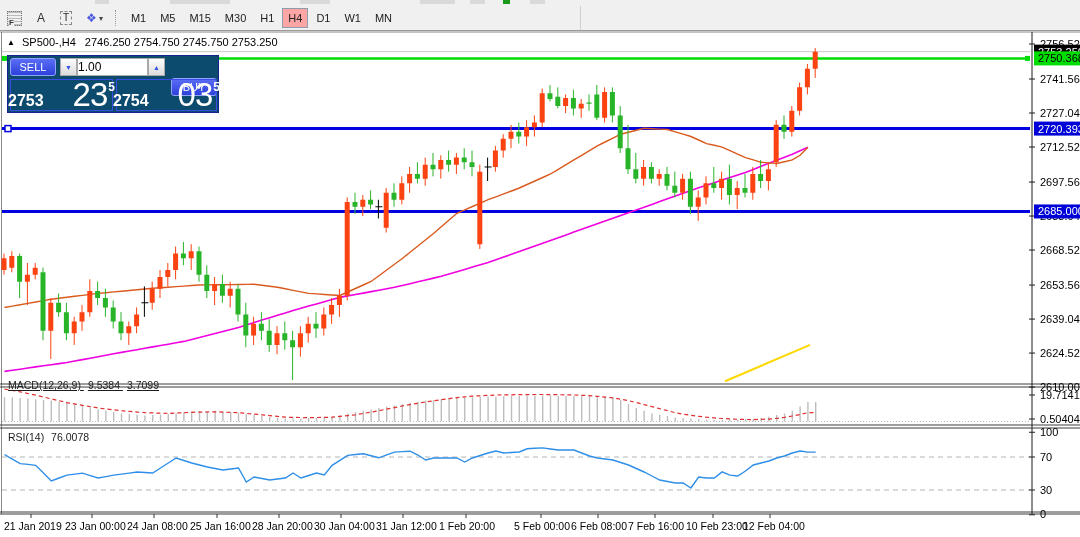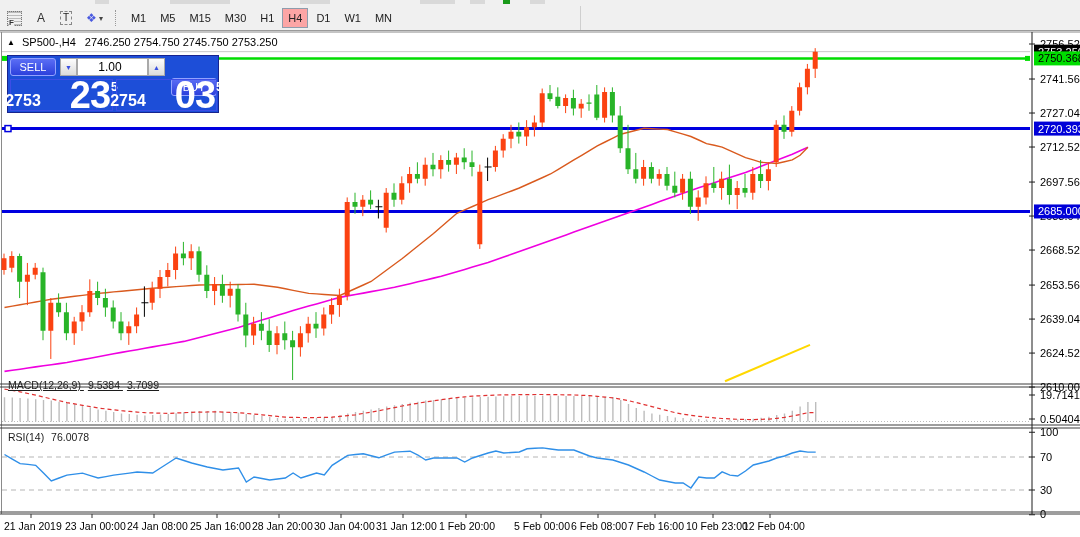--- a/index.html
+++ b/index.html
@@ -24,40 +24,40 @@
   .t-box{border:1px dashed #888;padding:0 2px;font-size:10px;line-height:12px;color:#222;}
   .diamond{font-size:12px;color:#4a5ae0;line-height:12px;}
   .caret{font-size:8px;color:#444;margin-left:2px;}
   
   .chart-title{position:absolute;left:7px;top:36px;font-size:11px;color:#000;z-index:5;white-space:nowrap;}
   .chart-title .tri{font-size:8px;vertical-align:1px;margin-right:4px;}
   .ind-label{position:absolute;left:8px;font-size:10.5px;color:#1c1c1c;z-index:5;white-space:nowrap;}
   #macd-label{top:379px;text-decoration:underline;}
   #rsi-label{top:431px;}
   
-  .quote{position:absolute;left:7px;top:55px;width:212px;height:58px;background:#1d4ed8;
+  .quote{position:absolute;left:7px;top:55px;width:212px;height:58px;background:#0c4a6e;
          border:1px solid #17238f;z-index:6;box-sizing:border-box;}
   .q-btn{position:absolute;top:2px;height:18px;background:linear-gradient(#5b6ef5,#2c40dc);
          border:1px solid #93a2ff;border-radius:3px;color:#fff;font-size:11px;
          display:flex;align-items:center;justify-content:center;cursor:default;box-sizing:border-box;}
   #sell-btn{left:2px;width:46px;}
   #buy-btn{left:163px;width:46px;margin-top:20px;}
   .spin-btn{position:absolute;top:2px;width:17px;height:18px;background:linear-gradient(#fdfdfd,#dcdcdc);
             border:1px solid #a9a9a9;box-sizing:border-box;display:flex;align-items:center;justify-content:center;
             font-size:7px;color:#3a50e0;}
   #vol-down{left:52px;}
   #vol-up{left:140px;}
   .vol-field{position:absolute;left:69px;top:2px;width:71px;height:18px;background:#fff;border:1px solid #a9a9a9;
-             box-sizing:border-box;font-size:12px;color:#000;text-align:center;padding-right:5px;line-height:16px;}
+             box-sizing:border-box;font-size:12px;color:#000;text-align:left;padding-right:5px;line-height:16px;}
   .q-price{position:absolute;top:23px;height:32px;border:1px solid #3c4de6;box-sizing:border-box;
            color:#fff;display:flex;align-items:flex-end;justify-content:center;padding-bottom:2px;}
   #sell-price{left:2px;width:103px;}
   #buy-price{left:108px;width:101px;}
   .q-small{font-size:16px;font-weight:bold;margin-right:2px;line-height:14px;}
-  .q-big{font-size:38px;font-weight:bold;line-height:26px;letter-spacing:-1px;margin-left:27px;}
+  .q-big{font-size:33px;font-weight:normal;line-height:26px;letter-spacing:-1px;margin-left:27px;}
   .q-sup{font-size:12px;font-weight:bold;vertical-align:top;line-height:12px;margin-left:1px;align-self:flex-start;margin-top:1px;}
   
   #chart-svg{position:absolute;left:0;top:0;width:1080px;height:537px;z-index:1;}
 </style>
 </head>
 <body>
 
 <div class="top-strip">
   <div class="top-frag" style="left:95px;width:14px;"></div>
   <div class="top-frag" style="left:170px;width:60px;"></div>

